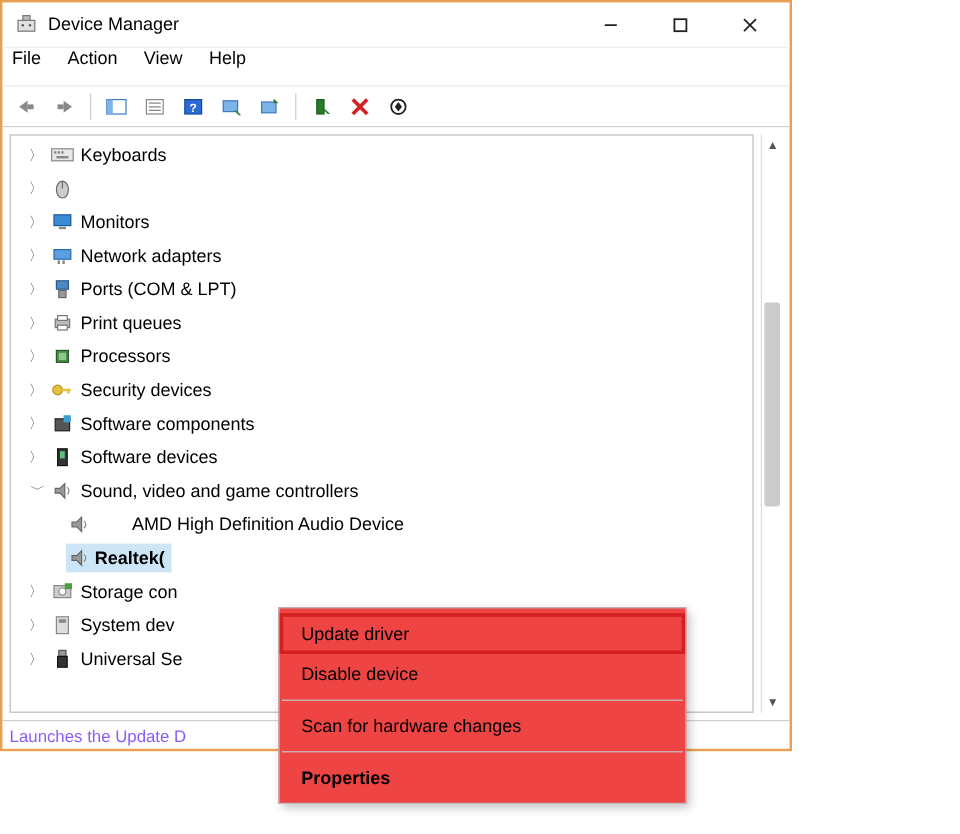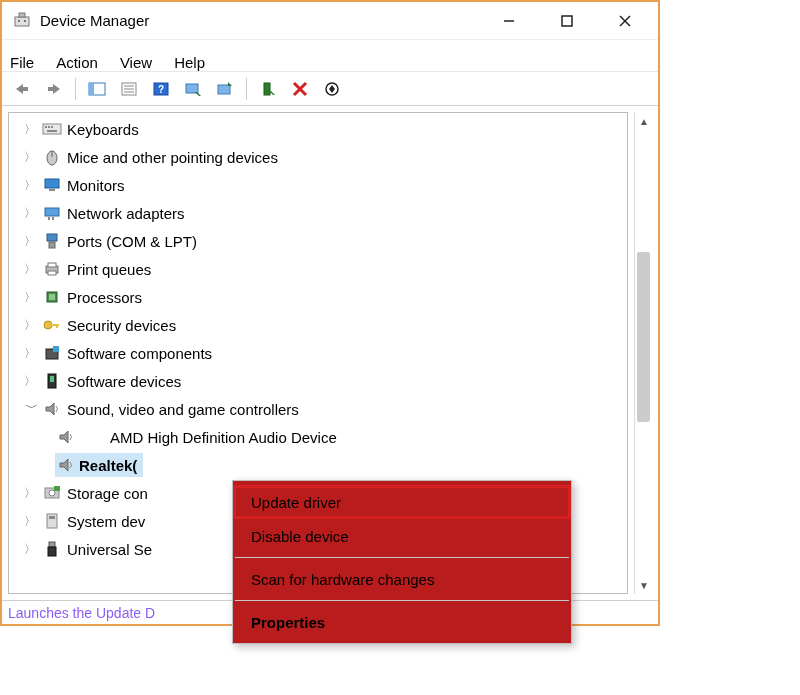--- a/index.html
+++ b/index.html
@@ -34,21 +34,21 @@
   }
   .titlebar-text { font-size: 15px; flex: 1; }
   .title-btns { display: flex; }
   .title-btn {
     width: 58px; height: 36px;
     display: flex; align-items: center; justify-content: center;
     font-size: 16px;
   }
   .menubar {
     height: 32px;
-    display: flex; align-items: flex-end;
+    display: flex; align-items: flex-start;
     padding: 0 8px;
     border-bottom: 1px solid #e8e8e8;
     gap: 22px;
     font-size: 15px;
   }
   .menubar span { cursor: default; }
   .toolbar {
     height: 34px;
     display: flex; align-items: center;
     padding: 0 6px;
@@ -104,23 +104,23 @@
     height: 24px;
     border-top: 1px solid #d0d0d0;
     display: flex; align-items: center;
     padding: 0 6px;
     font-size: 14px;
     color: #8b5cf6;
   }
   .context-menu {
     position: absolute;
     left: 230px;
-    top: 478px;
+    top: 504px;
     width: 340px;
-    background: #b91c1c;
+    background: #ef4444;
     border: 1px solid #bdbdbd;
     box-shadow: 3px 3px 8px rgba(0,0,0,0.25);
     padding: 4px 0;
     font-size: 15px;
   }
   .cm-item {
     height: 34px;
     display: flex; align-items: center;
     padding: 0 18px;
   }
@@ -254,21 +254,20 @@
         <span class="label">Keyboards</span>
       </div>
       <div class="node">
         <span class="arrow">〉</span>
         <span class="icon">
             <svg width="14" height="18">
               <ellipse cx="7" cy="10" rx="5" ry="7" fill="#ccc" stroke="#666"></ellipse>
               <line x1="7" y1="3" x2="7" y2="9" stroke="#666"></line>
             </svg>
           </span>
-        <span class="label">Mice and other pointing devices</span>
       </div>
       <div class="node">
         <span class="arrow">〉</span>
         <span class="icon">
             <svg width="18" height="16">
               <rect x="2" y="2" width="14" height="9" fill="#3a8ad4" stroke="#1a5a99"></rect>
               <rect x="6" y="12" width="6" height="2" fill="#888"></rect>
             </svg>
           </span>
         <span class="label">Monitors</span>

